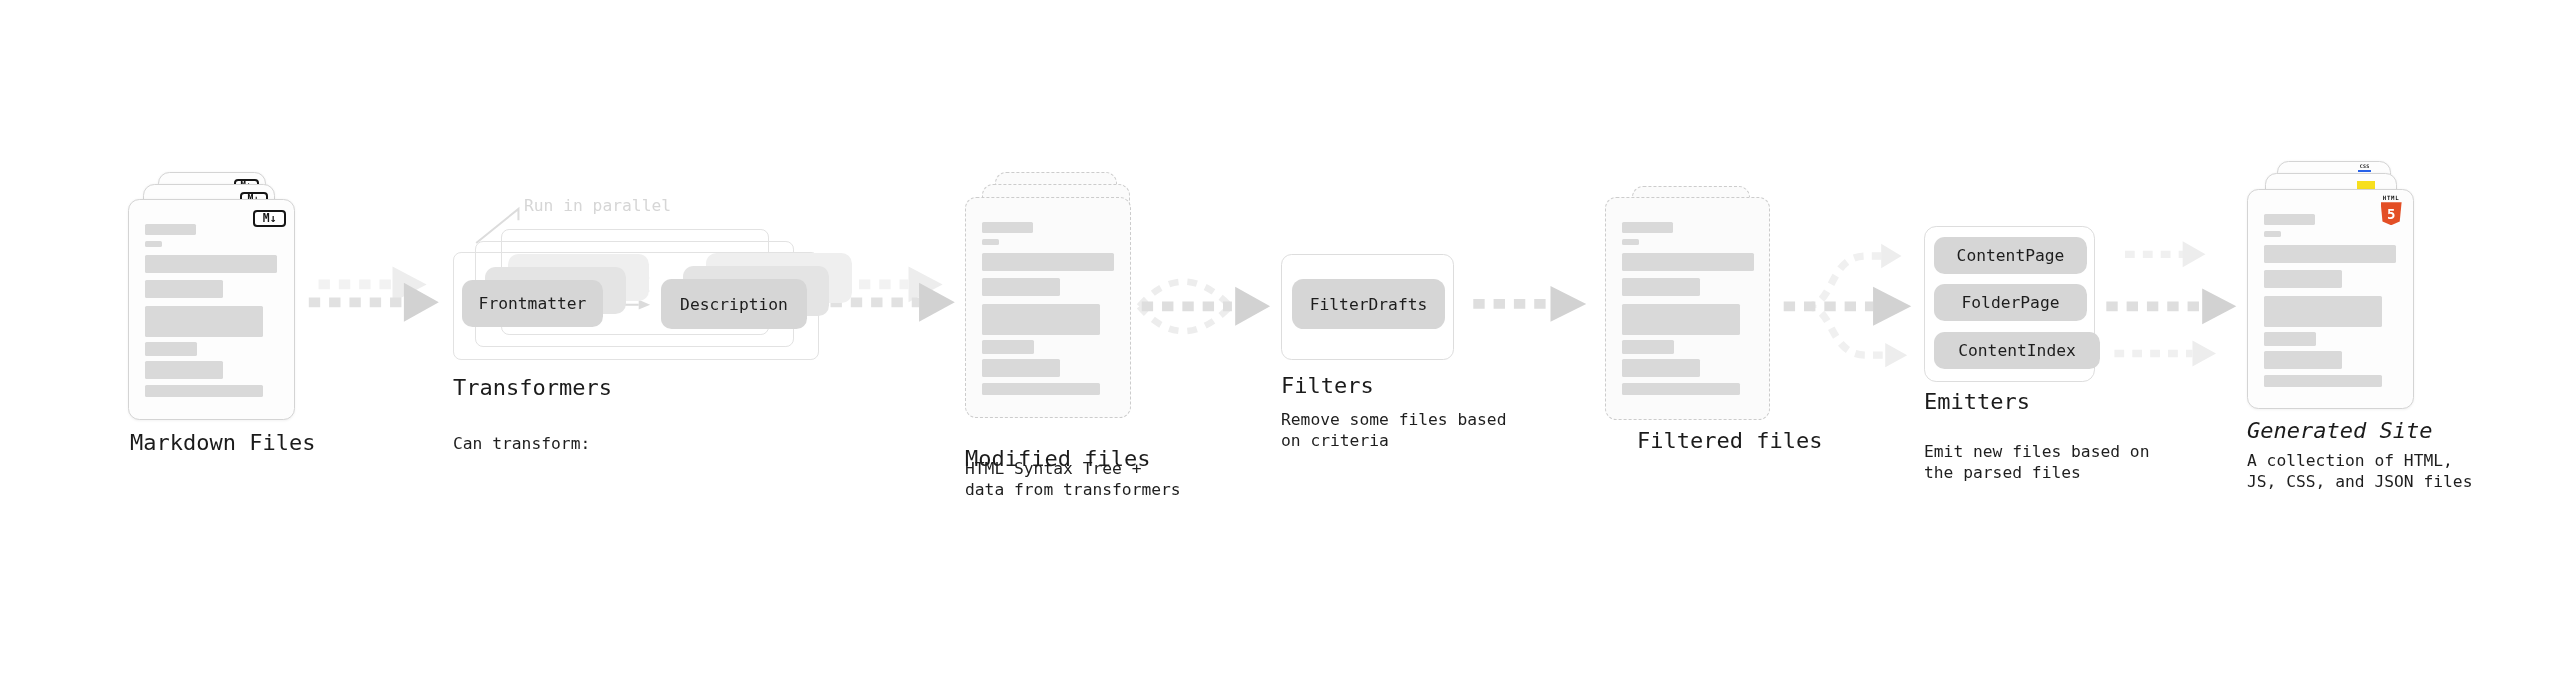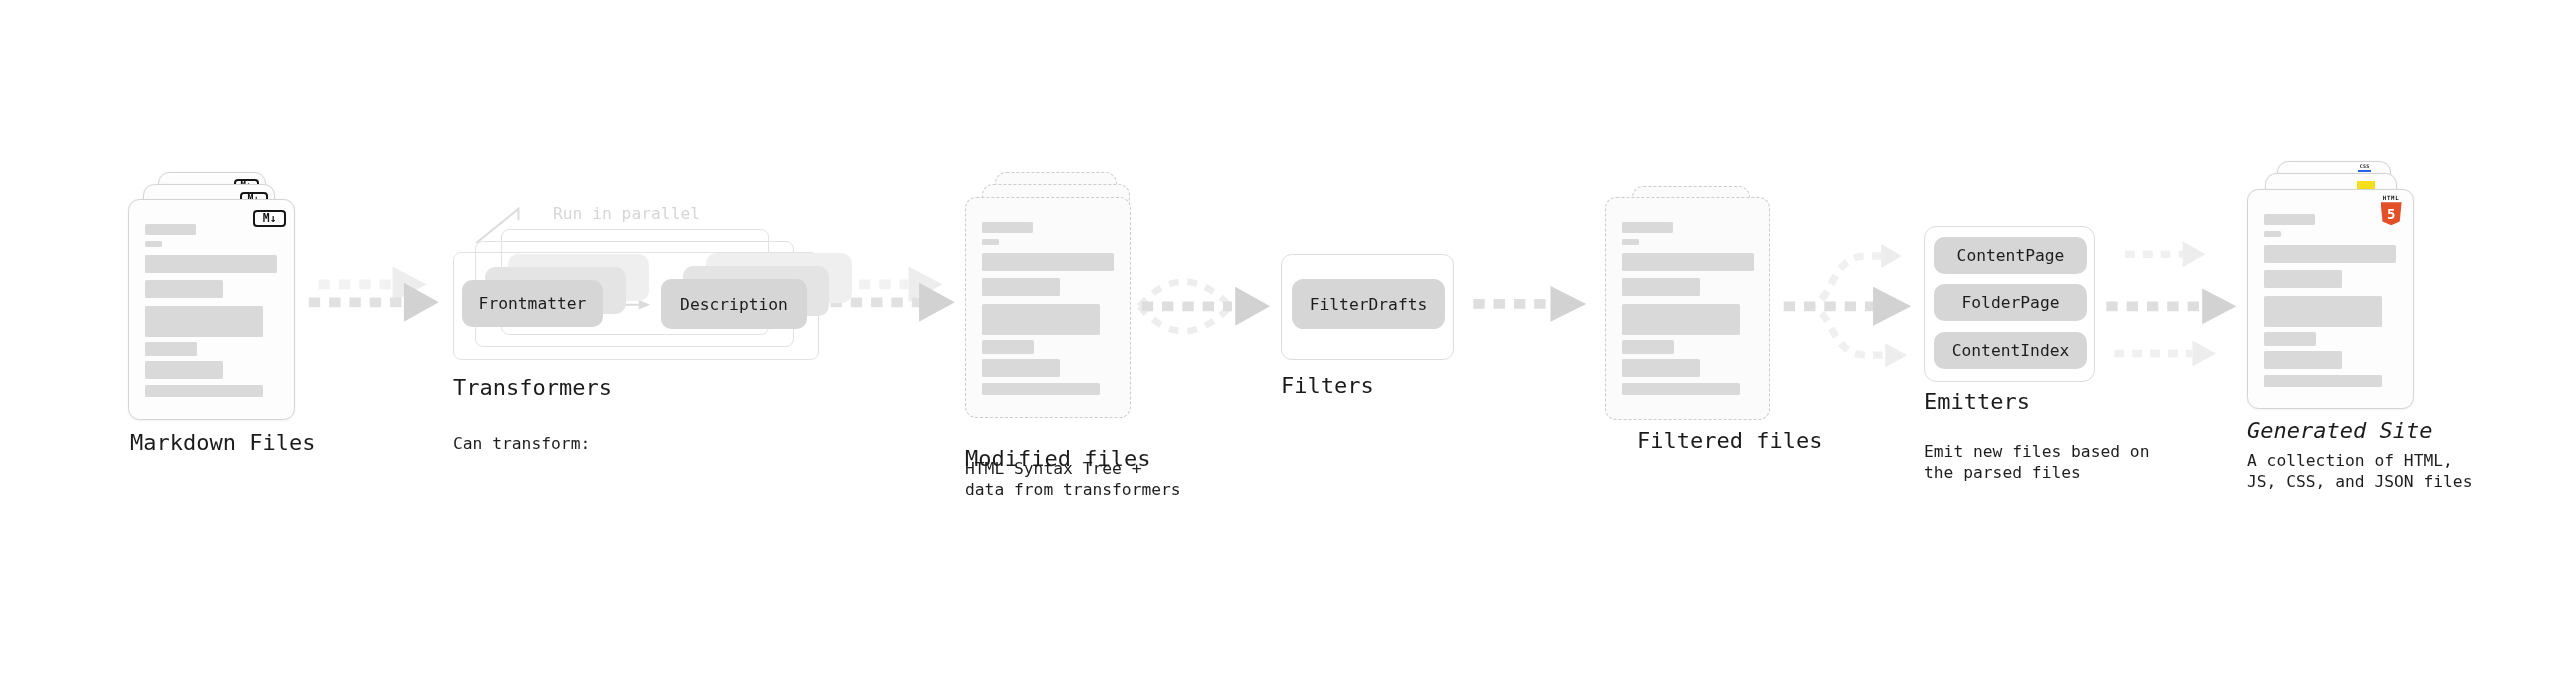--- a/index.html
+++ b/index.html
@@ -149,21 +149,21 @@
     <div class="t-box" style="left:475px;top:241px;width:319px;height:106px;"></div>
     <div class="t-box" style="left:453px;top:252px;width:366px;height:108px;"></div>
 
     <div class="chip g3" style="left:508px;top:254px;width:141px;height:47px;"></div>
     <div class="chip g2" style="left:485px;top:267px;width:141px;height:47px;"></div>
     <div class="chip g3" style="left:706px;top:253px;width:146px;height:50px;"></div>
     <div class="chip g2" style="left:683px;top:266px;width:146px;height:50px;"></div>
     <div class="chip" style="left:462px;top:280px;width:141px;height:47px;">Frontmatter</div>
     <div class="chip" style="left:661px;top:279px;width:146px;height:50px;">Description</div>
   </div>
-  <div class="annotation" style="left:524px;top:204px;margin-left:29px;">Run in parallel</div>
+  <div class="annotation" style="left:524px;top:196px;">Run in parallel</div>
   <div class="heading" style="left:453px;top:375px;">Transformers</div>
   <div class="caption" style="left:453px;top:412px;">
     <span>Can transform:</span>
   </div>
 
   <div>
     <div class="doc-card dashed" style="left:995px;top:172px;width:122px;height:46px;"></div>
     <div class="doc-card dashed" style="left:982px;top:184px;width:148px;height:50px;"></div>
     <div class="doc-card dashed" style="left:965px;top:197px;width:166px;height:221px;">
       <div class="bars">
@@ -180,20 +180,22 @@
   </div>
   <div class="heading" style="left:965px;top:446px;">Modified files</div>
   <div class="caption" style="left:965px;top:458px;">HTML Syntax Tree +
 data from transformers</div>
 
   <div>
     <div class="p-box" style="left:1281px;top:254px;width:173px;height:106px;"></div>
     <div class="chip" style="left:1292px;top:279px;width:153px;height:50px;border-radius:11.4px;">FilterDrafts</div>
   </div>
   <div class="heading" style="left:1281px;top:373px;">Filters</div>
+  <div class="caption" style="left:1281px;top:409px;">Remove some files based
+on criteria</div>
 
   <div>
     <div class="doc-card dashed" style="left:1632px;top:186px;width:118px;height:46px;"></div>
     <div class="doc-card dashed" style="left:1605px;top:197px;width:165px;height:223px;">
       <div class="bars">
           <div class="bar" style="top: 24.4px; width: 51px; height: 10.6px;"></div>
           <div class="bar" style="top: 41px; width: 17px; height: 5.7px;"></div>
           <div class="bar" style="top: 55px; width: 132px; height: 18px;"></div>
           <div class="bar" style="top: 80px; width: 78px; height: 18px;"></div>
           <div class="bar" style="top: 106px; width: 118px; height: 31px;"></div>
@@ -202,21 +204,21 @@
           <div class="bar" style="top: 185px; width: 118px; height: 12.2px;"></div>
         </div>
     </div>
   </div>
   <div class="heading" style="left:1605px;top:428px;margin-left:32px;">Filtered files</div>
 
   <div>
     <div class="p-box" style="left:1924px;top:226px;width:171px;height:156px;border-radius:12.2px;"></div>
     <div class="chip" style="left:1934px;top:237px;width:153px;height:37px;">ContentPage</div>
     <div class="chip" style="left:1934px;top:284px;width:153px;height:37px;">FolderPage</div>
-    <div class="chip" style="left:1934px;top:332px;width:153px;height:37px;">ContentIndex</div>
+    <div class="chip" style="left:1934px;top:332px;width:166px;height:37px;">ContentIndex</div>
   </div>
   <div class="heading" style="left:1924px;top:389px;">Emitters</div>
   <div class="caption" style="left:1924px;top:441px;">Emit new files based on
 the parsed files</div>
 
   <div>
     <div class="doc-card" style="left:2277px;top:161px;width:114px;height:46px;">
       <div class="css-mini">
         <div class="txt">CSS</div>
         <div class="bar-accent" style="background: rgb(40, 98, 233);"></div>

